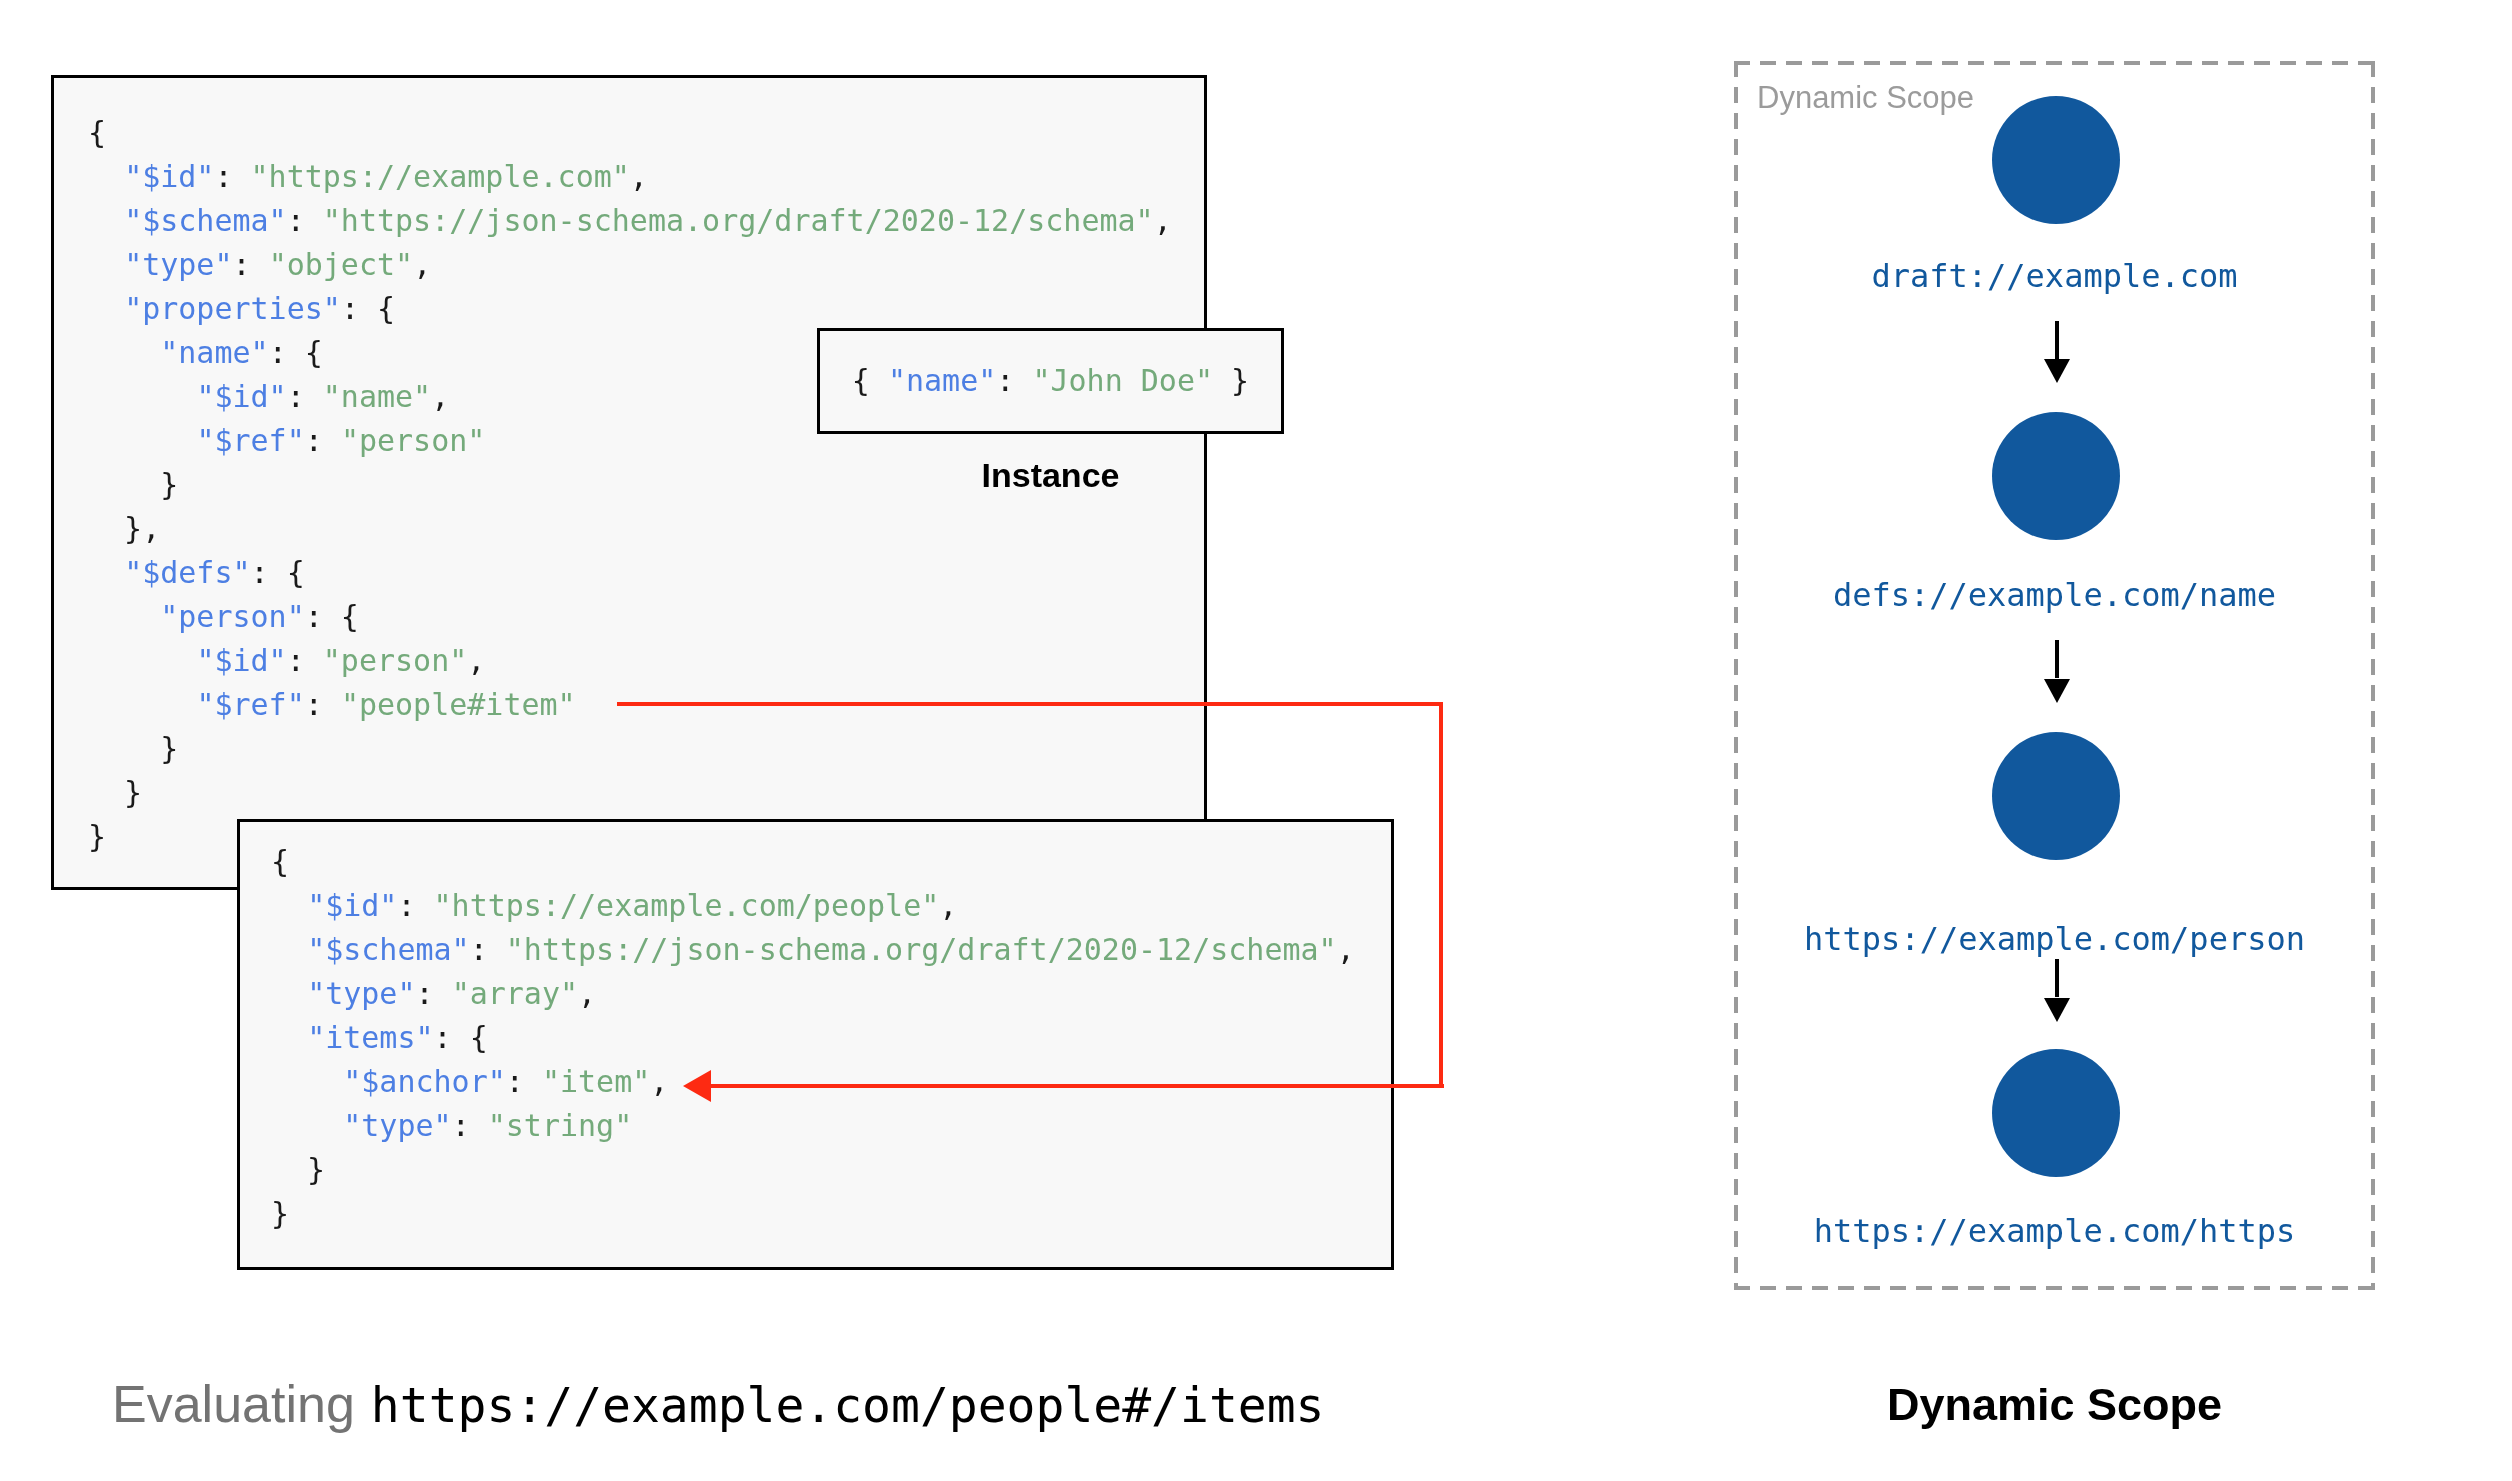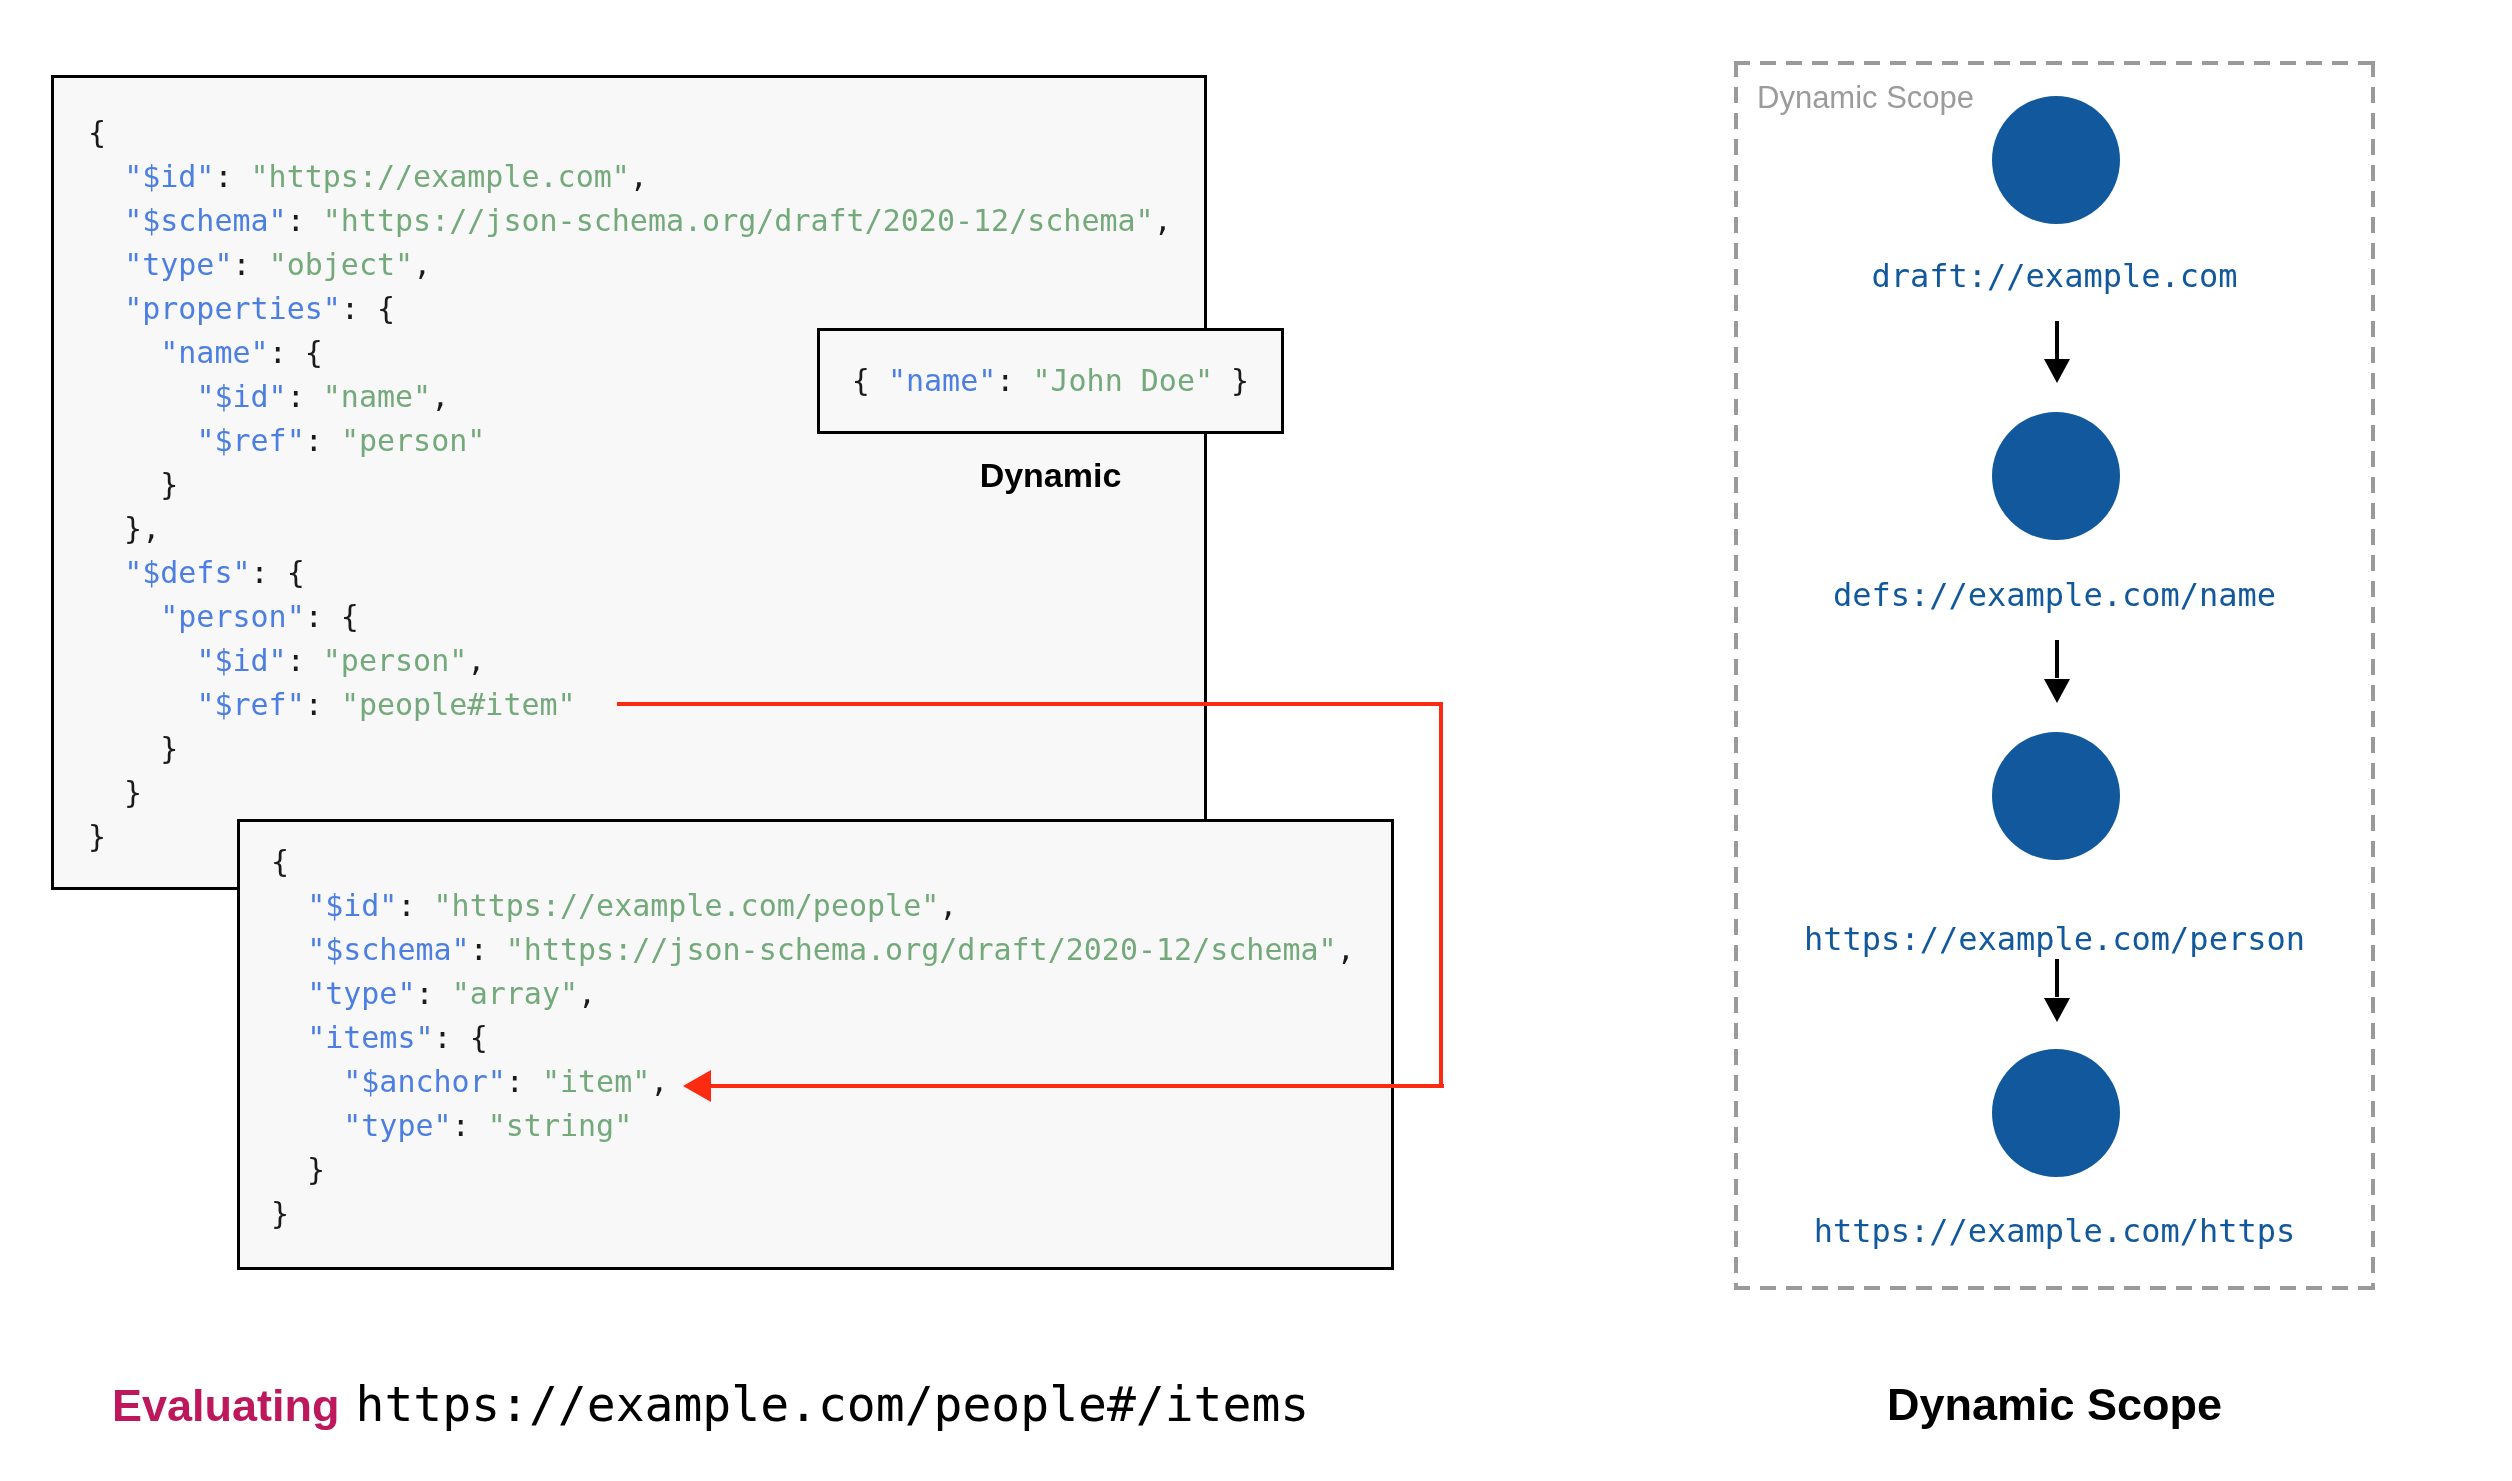--- a/index.html
+++ b/index.html
@@ -69,21 +69,21 @@
   .flow-head{
     position:absolute; left:2044px; width:0; height:0;
     border-left:13px solid transparent; border-right:13px solid transparent;
     border-top:24.6px solid #000;
   }
   #flow-head-0{top:359px;} #flow-head-1{top:679px;} #flow-head-2{top:998px;}
   
   .caption-left{
     position:absolute; left:112px; top:1379px; line-height:51px; white-space:nowrap;
   }
-  .caption-left .cap-bold{font-weight:700; font-size:45px; color:#be185d;}
+  .caption-left .cap-bold{font-weight:400; font-size:52px; color:#737373;}
   .caption-left .cap-mono{
     font-family:"DejaVu Sans Mono", monospace; font-size:48px; color:#000; margin-left:16px;
   }
   .caption-right{
     position:absolute; left:1734px; top:1379px; width:641px; text-align:center;
     font-weight:700; font-size:45px; color:#000; line-height:51px;
   }
 </style>
 </head>
 <body>
@@ -118,21 +118,21 @@
       <div class="cl">  <span class="k">"items"</span>: {</div>
       <div class="cl">    <span class="k">"$anchor"</span>: <span class="v">"item"</span>,</div>
       <div class="cl">    <span class="k">"type"</span>: <span class="v">"string"</span></div>
       <div class="cl">  }</div>
       <div class="cl">}</div>
     </div>
 
   <div class="codebox instance">
       <div class="cl">{ <span class="k">"name"</span>: <span class="v">"John Doe"</span> }</div>
     </div>
-  <div class="instance-label">Dynamic</div>
+  <div class="instance-label">Instance</div>
 
   <div class="red-seg" id="red-seg-top"></div>
   <div class="red-seg" id="red-seg-right"></div>
   <div class="red-seg" id="red-seg-bottom"></div>
   <div id="red-arrowhead"></div>
 
   <div class="dash-h" id="dash-top"></div>
   <div class="dash-h" id="dash-bottom"></div>
   <div class="dash-v" id="dash-left"></div>
   <div class="dash-v" id="dash-right"></div>

